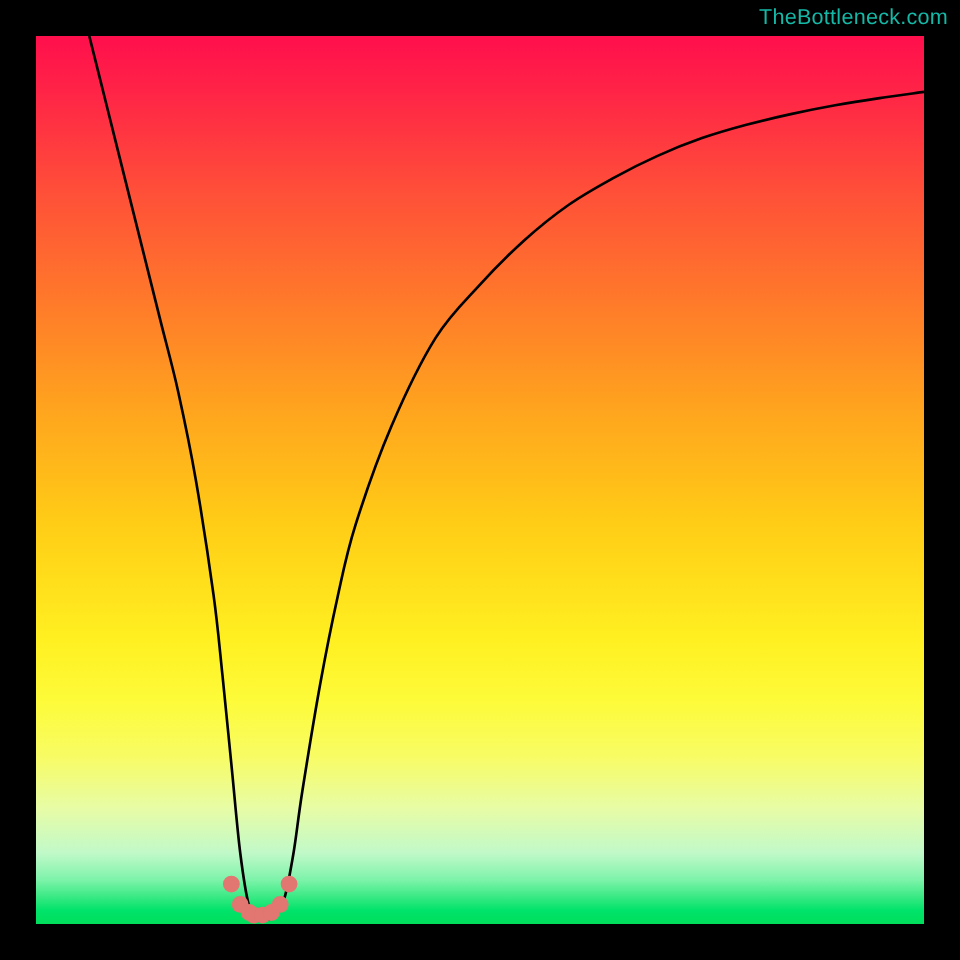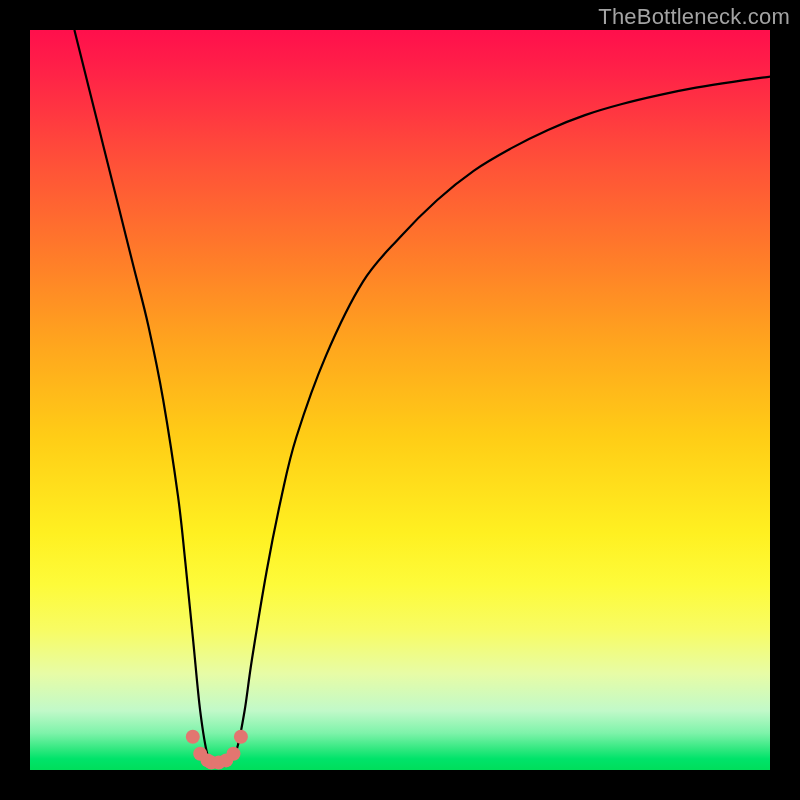--- a/index.html
+++ b/index.html
@@ -32,22 +32,22 @@
       #7ef3aa 95%,
       #30e87f 97.2%,
       #00e36a 98.5%,
       #00de5b 100%
     );
   }
   .watermark {
     position: absolute;
     top: 4px;
     right: 10px;
-    color: #a3a3a3;
-    font-size: 22px;
+    color: #14b8a6;
+    font-size: 18px;
     font-weight: 500;
     letter-spacing: 0.2px;
     user-select: none;
   }
   svg.curve {
     position: absolute;
     left: 0;
     top: 0;
     width: 740px;
     height: 740px;

